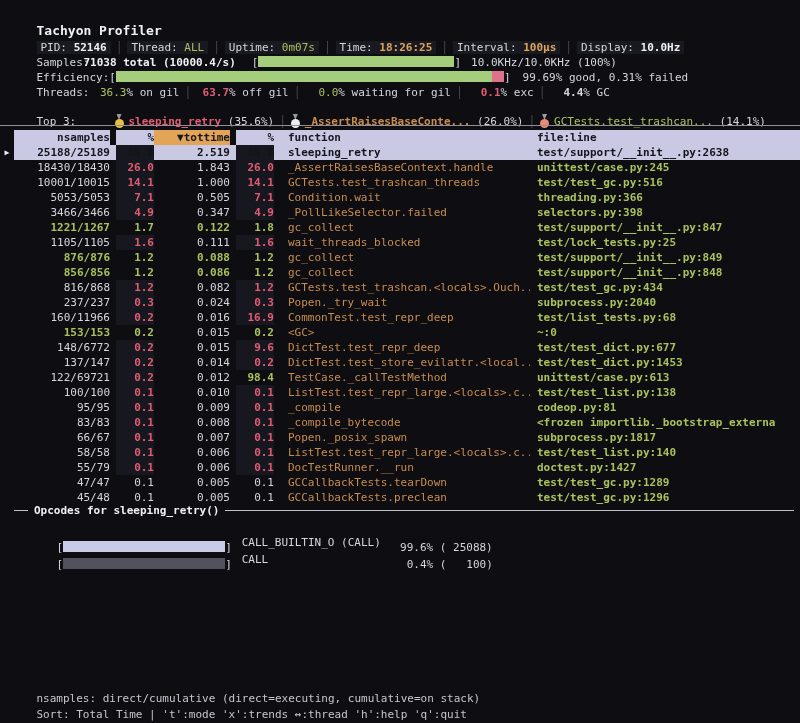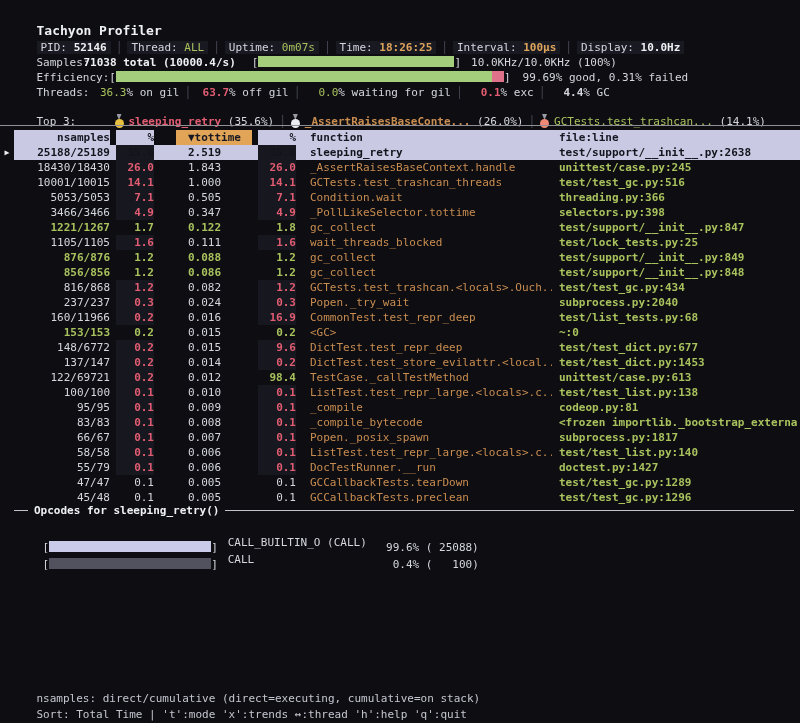--- a/index.html
+++ b/index.html
@@ -38,38 +38,38 @@
   .medal::after{content:"";position:absolute;left:0;bottom:0;width:9px;height:9px;border-radius:50%;background:var(--mc,#ccc);}
   .medal.gold{--mc:#e7c041;} .medal.silver{--mc:#eceef2;} .medal.bronze{--mc:#ef8875;}
   .hr{position:absolute;left:0;right:0;height:1px;background:var(--rule);}
   
   .table{position:absolute;left:0;right:0;top:130px;}
   .t-row{display:flex;height:15px;line-height:15px;white-space:pre;}
   .c-gut{width:14px;text-align:center;font-size:8px;color:var(--bright);flex:none;}
   .cell{overflow:hidden;flex:none;}
   .c-ns{width:96px;text-align:right;}
   .c-p{width:38px;text-align:right;margin-left:6px;}
-  .c-tot{width:76px;text-align:left;margin-left:22px;padding-left:12px;}
+  .c-tot{width:76px;text-align:right;margin-left:0;padding-left:12px;}
   .c-fn{width:256px;padding-left:14px;}
   .c-file{flex:1;padding-left:7px;}
   .t-head .cell{background:var(--lav);color:#181822;font-weight:700;}
   .t-head .c-sort{background:#e2a557;}
   .t-row.selected{background:linear-gradient(to right,transparent 14px,var(--lav) 14px);}
   .t-row.selected .cell{color:var(--dark) !important;font-weight:700;}
   .cl-fg{color:var(--fg);}
   .cl-r{color:var(--red);font-weight:700;}
   .cl-g{color:var(--green);font-weight:700;}
   .cl-o{color:var(--orange);}
   .c-p.cl-r{background:#17171f;}
   
   .op-title{display:flex;align-items:center;padding:0 6px 0 14px;height:15px;}
   .op-title .dash{height:1px;background:#c2c2cb;width:14px;flex:none;margin-right:6px;}
   .op-title .dash.long{flex:1;width:auto;margin:0 0 0 6px;}
   .op-title .t{font-weight:700;color:var(--bright);line-height:15px;}
-  .op-row{position:absolute;left:0;right:0;height:16px;line-height:16px;white-space:pre;padding-left:16px;}
+  .op-row{position:absolute;left:0;right:0;height:16px;line-height:16px;white-space:pre;padding-left:30px;}
   .op-bar{display:inline-block;width:162px;height:11px;vertical-align:-1px;}
   .op-bar.lav{background:#c9cbe8;}
   .op-bar.gray{background:var(--opGray);}
   .op-name{display:inline-block;width:155px;margin-left:10px;overflow:hidden;}
   .op-pct{display:inline-block;width:96px;text-align:right;}
   .footer{color:#c6c6d0;}
 </style>
 </head>
 <body>
 
@@ -151,21 +151,21 @@
       <span class="cell c-p cl-r">7.1</span>
       <span class="cell c-fn cl-o">Condition.wait</span>
       <span class="cell c-file cl-g">threading.py:366</span>
     </div>
         <div class="t-row">
       <span class="c-gut"></span>
       <span class="cell c-ns cl-fg">3466/3466</span>
       <span class="cell c-p cl-r">4.9</span>
       <span class="cell c-tot cl-fg">0.347</span>
       <span class="cell c-p cl-r">4.9</span>
-      <span class="cell c-fn cl-o">_PollLikeSelector.tottime</span>
+      <span class="cell c-fn cl-o">_PollLikeSelector.failed</span>
       <span class="cell c-file cl-g">selectors.py:398</span>
     </div>
         <div class="t-row">
       <span class="c-gut"></span>
       <span class="cell c-ns cl-g">1221/1267</span>
       <span class="cell c-p cl-g">1.7</span>
       <span class="cell c-tot cl-g">0.122</span>
       <span class="cell c-p cl-g">1.8</span>
       <span class="cell c-fn cl-o">gc_collect</span>
       <span class="cell c-file cl-g">test/support/__init__.py:847</span>

